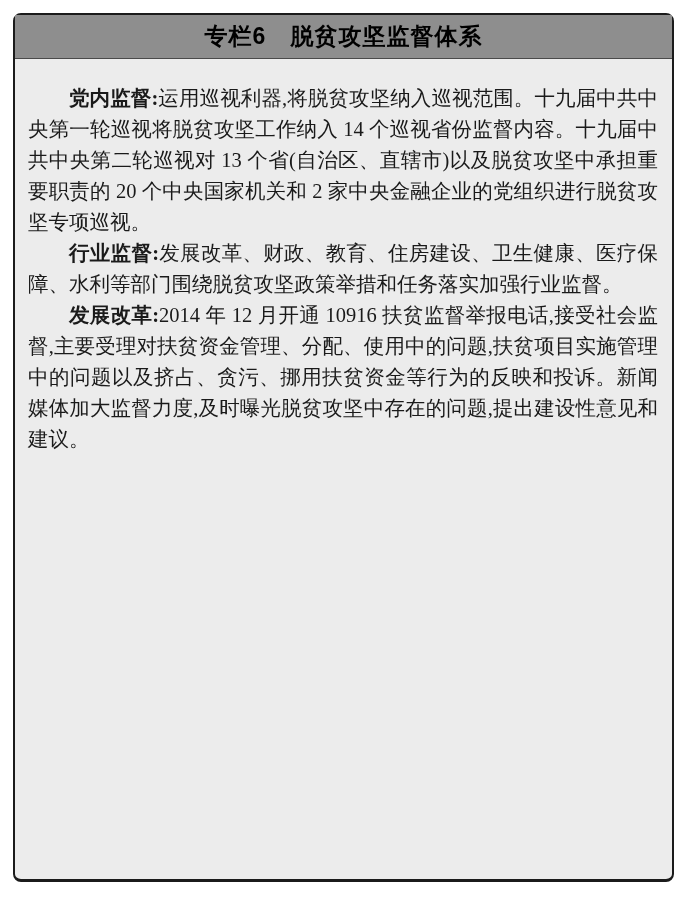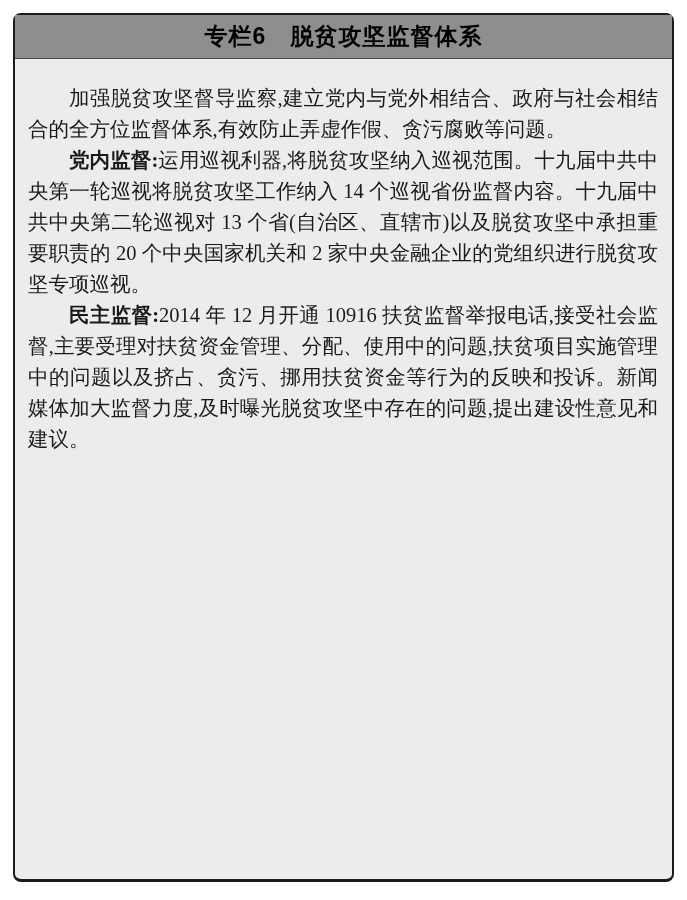--- a/index.html
+++ b/index.html
@@ -65,25 +65,25 @@
 
 <div class="page">
   <div class="column-box">
 
     <div class="column-header">
       <span class="column-title">专栏6　脱贫攻坚监督体系</span>
     </div>
 
     <div class="column-body">
 
-      <p><span class="para-label"></span><span>加强脱贫攻坚督导监察,建立党内与党外相结合、政府与社会相结合的全方位监督体系,有效防止弄虚作假、贪污腐败等问题。</span></p>
 
       <p><span class="para-label">党内监督:</span><span>运用巡视利器,将脱贫攻坚纳入巡视范围。十九届中共中央第一轮巡视将脱贫攻坚工作纳入 14 个巡视省份监督内容。十九届中共中央第二轮巡视对 13 个省(自治区、直辖市)以及脱贫攻坚中承担重要职责的 20 个中央国家机关和 2 家中央金融企业的党组织进行脱贫攻坚专项巡视。</span></p>
 
 
 
 
+      <p><span class="para-label">行业监督:</span><span>发展改革、财政、教育、住房建设、卫生健康、医疗保障、水利等部门围绕脱贫攻坚政策举措和任务落实加强行业监督。</span></p>
 
-      <p><span class="para-label">民主监督:</span><span>2014 年 12 月开通 10916 扶贫监督举报电话,接受社会监督,主要受理对扶贫资金管理、分配、使用中的问题,扶贫项目实施管理中的问题以及挤占、贪污、挪用扶贫资金等行为的反映和投诉。新闻媒体加大监督力度,及时曝光脱贫攻坚中存在的问题,提出建设性意见和建议。</span></p>
+      <p><span class="para-label">发展改革:</span><span>2014 年 12 月开通 10916 扶贫监督举报电话,接受社会监督,主要受理对扶贫资金管理、分配、使用中的问题,扶贫项目实施管理中的问题以及挤占、贪污、挪用扶贫资金等行为的反映和投诉。新闻媒体加大监督力度,及时曝光脱贫攻坚中存在的问题,提出建设性意见和建议。</span></p>
 
     </div>
   </div>
 </div>
 
 </body></html>

